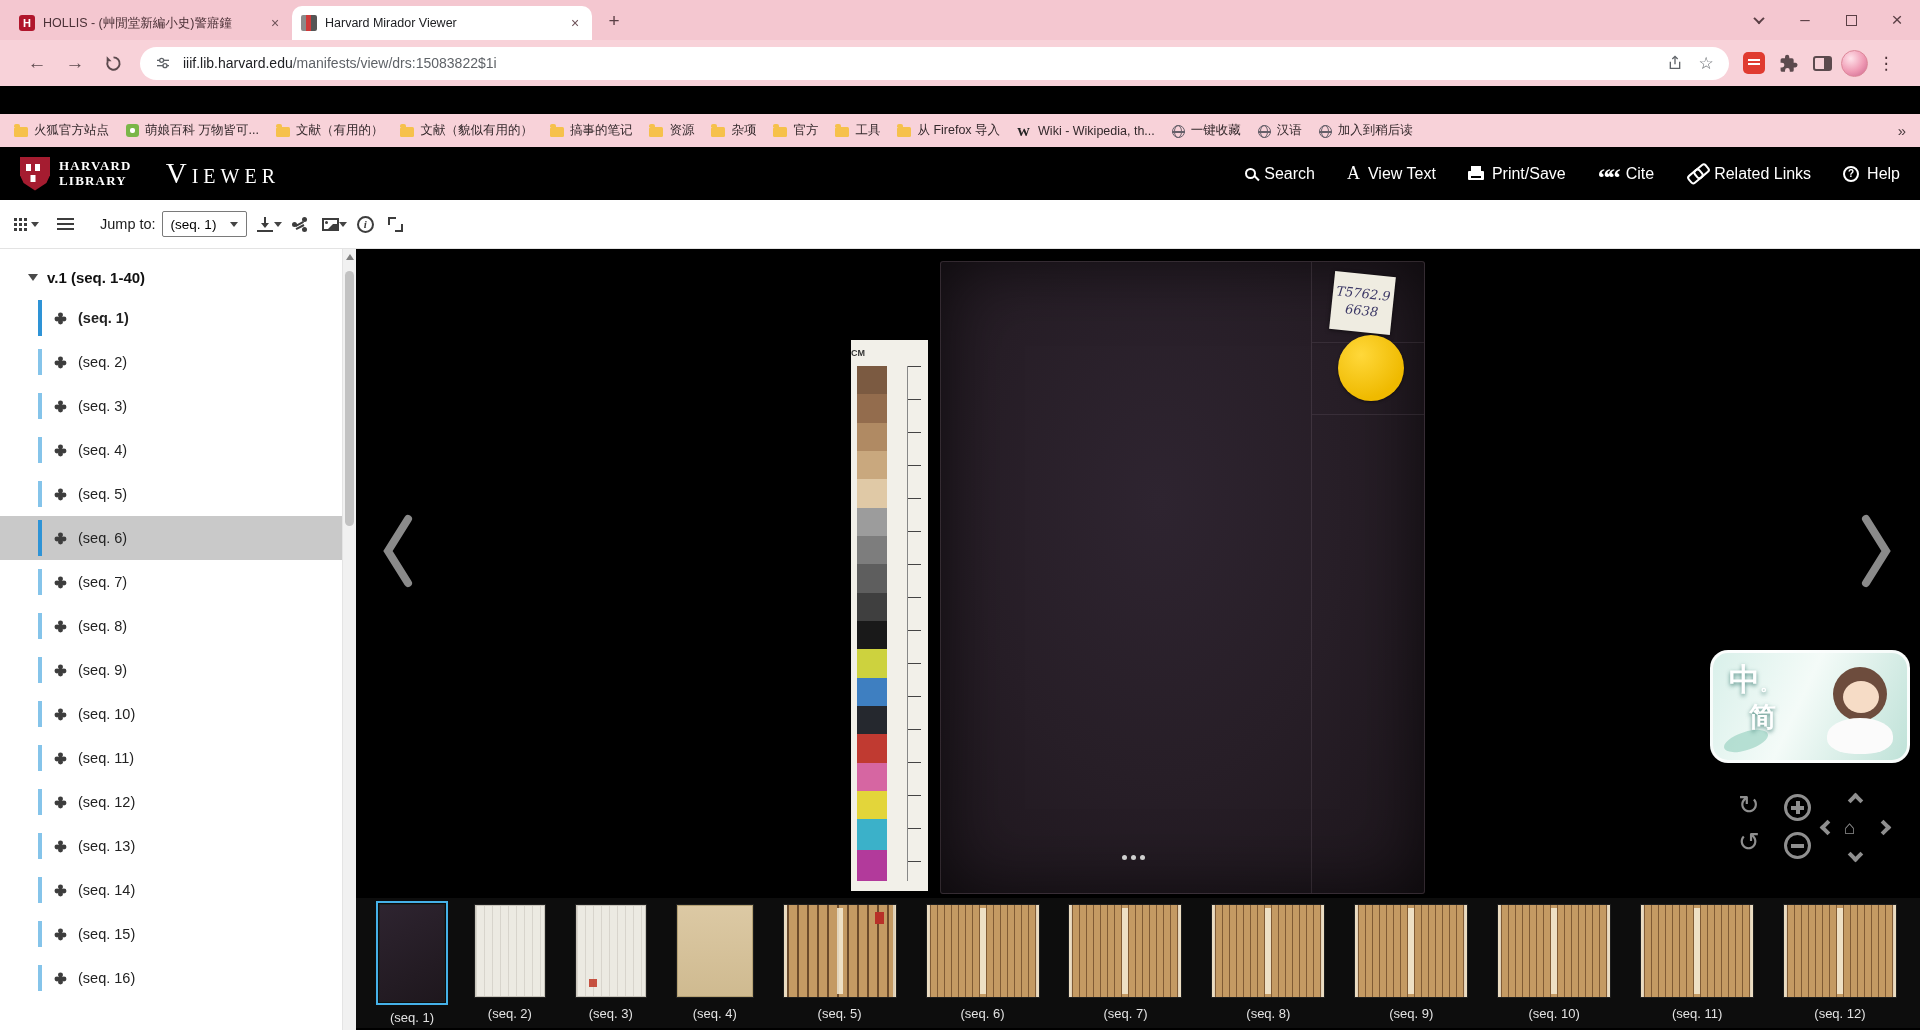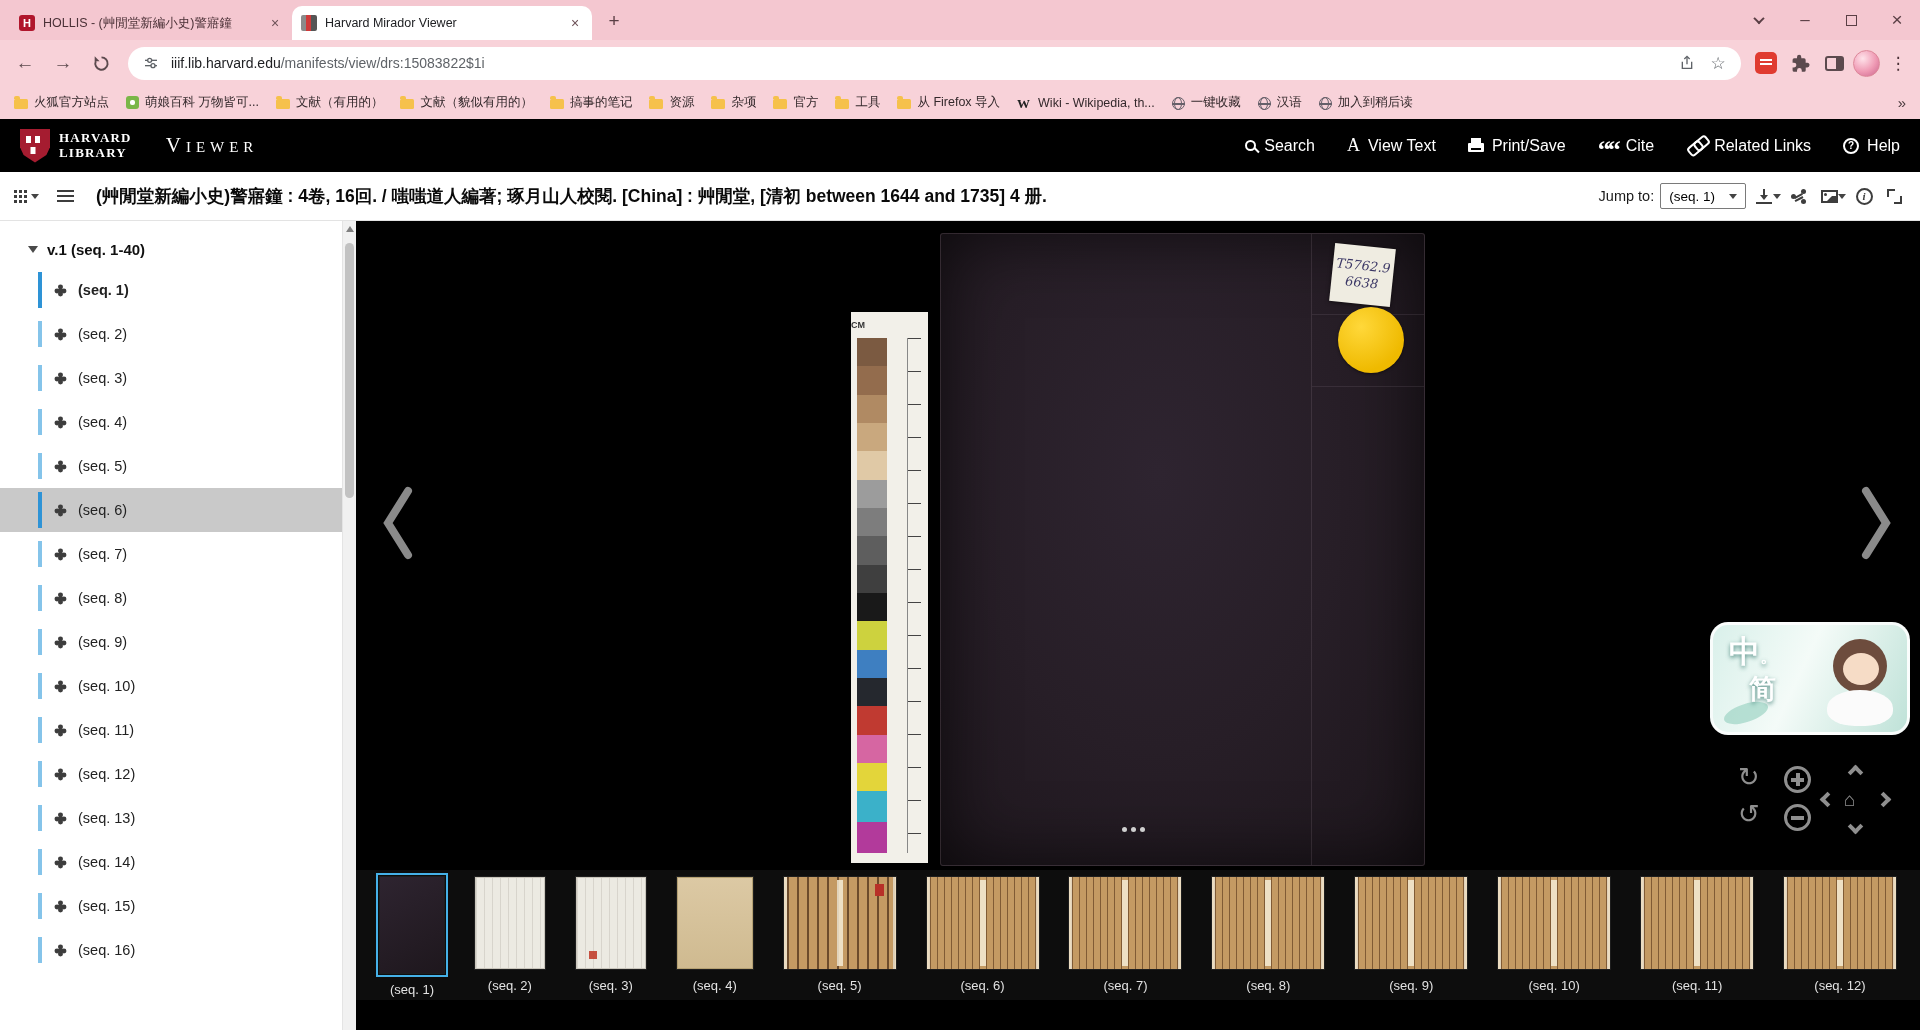--- a/index.html
+++ b/index.html
@@ -21,57 +21,57 @@
   .newtab { width:28px; height:28px; margin:0 0 5px 8px; display:grid; place-items:center; color:#5a3f45; font-size:19px; border-radius:50%; }
   .newtab::before { content:"+"; }
   .win-controls { margin-left:auto; display:flex; height:40px; }
   .win-btn { width:46px; height:100%; display:grid; place-items:center; color:#5a3f45; font-size:15px; }
   .chev-dn { width:8px; height:8px; border-right:2px solid #5a3f45; border-bottom:2px solid #5a3f45; transform:rotate(45deg) translate(-1px,-1px); }
   .win-min::before { content:"–"; font-size:17px; }
   .win-max { }
   .win-max i { display:block; width:11px; height:11px; border:1.5px solid #5a3f45; }
   .win-close::before { content:"×"; font-size:19px; }
 
-  .navbar { height:46px; background:#f8d2d9; display:flex; align-items:center; padding:0 8px; gap:4px; }
+  .navbar { height:46px; background:#f8d2d9; display:flex; align-items:center; padding:0 20px; gap:4px; }
   .nav-icon { width:34px; height:34px; border-radius:50%; display:grid; place-items:center; color:#5c4a4e; font-size:19px; }
   .nav-back::before { content:"\2190"; }
   .nav-fwd::before { content:"\2192"; }
   .omnibox { flex:1; height:33px; background:#fff; border-radius:17px; display:flex; align-items:center; padding:0 12px; gap:9px; margin:0 6px; }
   .url { font-size:14px; color:#202124; flex:1; white-space:nowrap; overflow:hidden; }
   .url .path { color:#5f6368; }
   .ob-icon { width:22px; height:22px; display:grid; place-items:center; color:#5f6368; }
   .star::before { content:"\2606"; font-size:17px; }
   .ext { width:30px; height:30px; display:grid; place-items:center; color:#5c4a4e; }
   .ext-red i { display:block; width:22px; height:22px; background:#e03b30; border-radius:5px; position:relative; }
   .ext-red i::before { content:""; position:absolute; left:5px; top:7px; width:12px; height:2px; background:#fff; box-shadow:0 4px 0 #fff; }
   .panel i { display:block; width:19px; height:15px; border:2px solid #5c4a4e; border-radius:3px; position:relative; }
   .panel i::before { content:""; position:absolute; right:0; top:0; bottom:0; width:6px; background:#5c4a4e; }
   .avatar { width:27px; height:27px; border-radius:50%; background:radial-gradient(circle at 35% 30%, #ffe3ea, #ef9ab4 55%, #c9648c); border:1px solid #d89; }
   .kebab { width:28px; height:28px; display:grid; place-items:center; color:#4a3036; }
   .kebab::before { content:"\22EE"; font-size:17px; }
 
-  .bookmarks { height:33px; background:#f8d2d9; display:flex; align-items:center; padding:0 14px; gap:17px; font-size:12.5px; color:#33282b; overflow:hidden; }
+  .bookmarks { height:33px; background:#f8d2d9; display:flex; align-items:center; padding:0 14px; gap:17px; font-size:12.5px; color:#33282b; overflow:hidden;margin-top:28px; }
   .bm { display:flex; align-items:center; gap:6px; white-space:nowrap; cursor:pointer; }
   .bm-ic { width:15px; height:13px; position:relative; flex:0 0 auto; }
   .icon-folder .bm-ic { width:14px; height:10px; background:#f6c14b; border-radius:1.5px; margin-top:3px; }
   .icon-folder .bm-ic::before { content:""; position:absolute; top:-3px; left:0; width:6px; height:3px; background:#f6c14b; border-radius:2px 2px 0 0; }
   .icon-moe .bm-ic { width:13px; height:13px; background:#7ab648; border-radius:3px; }
   .icon-moe .bm-ic::before { content:""; position:absolute; inset:4px; background:#fff; border-radius:2px; }
   .icon-wiki .bm-ic::before { content:"W"; font-family:"Liberation Serif",serif; font-weight:bold; font-size:13px; color:#222; }
   .icon-globe .bm-ic { width:13px; height:13px; border:1.5px solid #66606a; border-radius:50%; margin-top:1px; }
   .icon-globe .bm-ic::before { content:""; position:absolute; left:50%; top:-1px; bottom:-1px; width:6px; transform:translateX(-50%); border:1.5px solid #66606a; border-radius:50%; }
   .icon-globe .bm-ic::after { content:""; position:absolute; left:-1px; right:-1px; top:50%; height:1.5px; background:#66606a; }
   .bm-more { margin-left:auto; color:#4a3a3e; font-size:15px; }
 
   
   .hl-header { height:53px; background:#000; color:#fff; display:flex; align-items:center; padding:0 20px; }
   .shield { width:30px; height:34px; background:#A51C30; clip-path:polygon(0 0,100% 0,100% 55%,88% 78%,50% 100%,12% 78%,0 55%); position:relative; flex:0 0 auto; }
   .shield::before { content:""; position:absolute; left:6px; top:7px; width:5px; height:7px; background:#fff; box-shadow:9px 0 0 #fff, 4.5px 11px 0 #fff; }
   .brand { font-family:"Liberation Serif","DejaVu Serif",serif; font-weight:bold; font-size:13px; line-height:1.15; letter-spacing:1.2px; margin-left:9px; }
-  .viewer-title { font-family:"Liberation Serif","DejaVu Serif",serif; font-variant:small-caps; font-size:21px; letter-spacing:5px; margin-left:34px; }
+  .viewer-title { font-family:"Liberation Serif","DejaVu Serif",serif; font-variant:small-caps; font-size:29px; letter-spacing:5px; margin-left:34px; }
   .hl-menu { margin-left:auto; display:flex; align-items:center; gap:32px; font-size:16px; }
   .hl-item { display:flex; align-items:center; gap:8px; cursor:pointer; }
   .mi { position:relative; display:inline-block; }
   .icon-search .mi { width:11px; height:11px; border:2px solid #fff; border-radius:50%; }
   .icon-search .mi::after { content:""; position:absolute; width:7px; height:2px; background:#fff; transform:rotate(45deg); right:-6px; bottom:-2px; }
   .icon-view-text .mi::before { content:"A"; font-family:"Liberation Serif",serif; font-size:18px; }
   .icon-print .mi { width:16px; height:9px; background:#fff; border-radius:1px; margin-top:3px; }
   .icon-print .mi::before { content:""; position:absolute; top:-5px; left:3px; width:10px; height:5px; background:#fff; }
   .icon-print .mi::after { content:""; position:absolute; bottom:2px; left:3px; width:10px; height:2px; background:#000; }
   .icon-cite .mi::before { content:"\201C\201C"; font-family:"Liberation Serif",serif; font-weight:bold; font-size:26px; line-height:0.9; letter-spacing:-3px; display:block; height:16px; }
@@ -408,21 +408,20 @@
         </div>
       </div>
   </div>
 
   <div class="vtoolbar">
     <span class="grid-btn">
         <i class="grid-ic"></i>
         <i class="tri"></i>
       </span>
     <span class="ham"></span>
-    <div class="doc-title">(艸閒堂新編小史)警寤鐘 : 4卷, 16回. / 嗤嗤道人編著; 琢月山人校閱. [China] : 艸閒堂, [清初 between 1644 and 1735] 4 册.</div>
     <div class="tb-right">
       <span class="jump-label">Jump to:</span>
       <span class="jump">
           <span>(seq. 1)</span>
           <i class="tri"></i>
         </span>
       <span class="tbtn">
           <i class="ti-download"></i>
         </span>
       <i class="tri" style="margin-left:-9px"></i>

